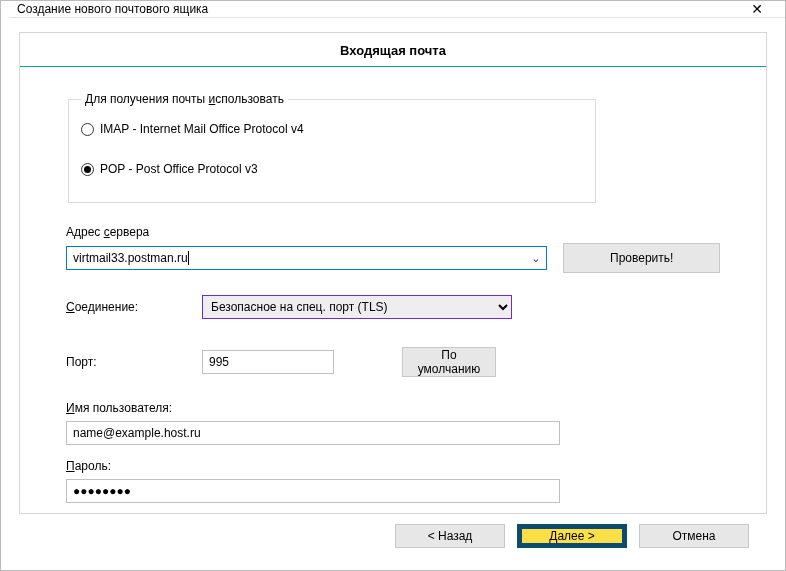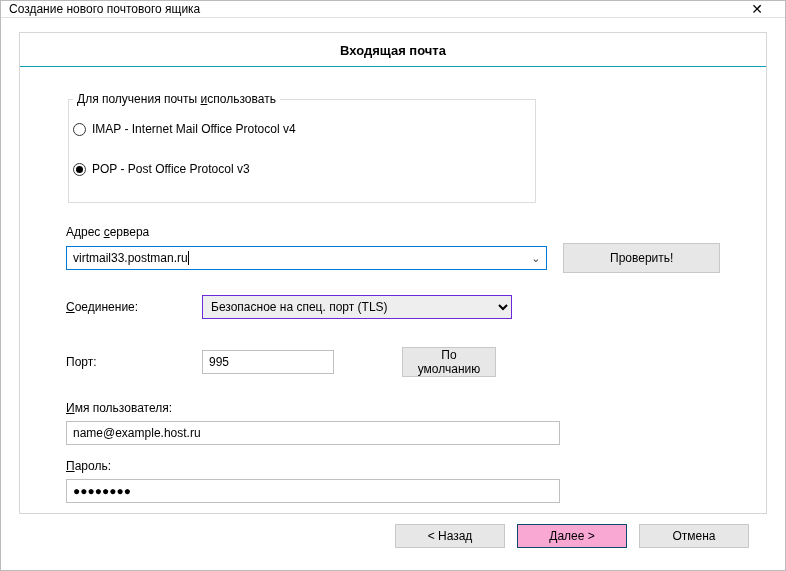--- a/index.html
+++ b/index.html
@@ -5,29 +5,29 @@
   * { box-sizing: border-box; }
   body {
     margin: 0;
     padding: 0;
     font-family: "Segoe UI", Tahoma, sans-serif;
     font-size: 12px;
     background: #fff;
     color: #000;
   }
   .window { width: 786px; height: 571px; border: 1px solid #bbb; background: #fff; display: flex; flex-direction: column; }
-  .titlebar { height: 28px; display: flex; align-items: center; justify-content: space-between; padding: 0 8px 0 8px; background: #fff; border-bottom: 1px solid #e0e0e0; }
+  .titlebar { height: 28px; display: flex; align-items: center; justify-content: space-between; padding: 0 8px 0 8px; background: #fff; border-bottom: 1px solid #e0e0e0; margin-left: 8px; }
   .titlebar-text { font-size: 12px; }
   .close-btn { width: 40px; height: 100%; display: flex; align-items: center; justify-content: center; cursor: pointer; font-size: 14px; }
   .content { flex: 1; padding: 14px 18px 10px 18px; display: flex; flex-direction: column; }
   .panel { flex: 1; border: 1px solid #d6d6d6; padding: 0 0 10px 0; }
   .panel-title { text-align: center; font-weight: 600; font-size: 13px; padding: 10px 0 8px 0; }
   .panel-title-underline { height: 1px; background: #0e9fb5; margin: 0 0 0 0; }
   .inner { padding: 0 46px 0 46px; }
-  .fieldset { border: 1px solid #dcdcdc; margin-top: 32px; margin-bottom: 8px; padding: 12px 12px 18px 4px; width: 468px; }
+  .fieldset { border: 1px solid #dcdcdc; margin-top: 32px; margin-bottom: 8px; padding: 12px 12px 18px 12px; width: 528px; }
   .legend { position: relative; top: -20px; background: #fff; padding: 0 4px; display: inline-block; }
   .radio-row { display: flex; align-items: center; gap: 6px; padding: 4px 0 8px 0; }
   .radio-row + .radio-row { margin-top: 14px; }
   .radio { width: 13px; height: 13px; border-radius: 50%; border: 1px solid #333; position: relative; display:inline-block; }
   .radio.selected::after { content:""; position:absolute; width:7px; height:7px; border-radius:50%; background:#000; top:2px; left:2px; }
   .row { display: flex; align-items: center; margin-top: 10px; }
   .label { width: 136px; }
   .under { text-decoration: underline; }
   .server-row { display: flex; align-items: center; gap: 16px; margin-top: 4px; }
   .combo { height: 24px; border: 1px solid #0078d7; background: #fff; display: flex; align-items: center; padding: 0 6px; position: relative; }
@@ -37,21 +37,21 @@
   .sel.conn { width: 310px; }
   input.txt { height: 24px; border: 1px solid #c0c0c0; font-size: 12px; padding: 2px 6px; background: #fff; font-family: inherit; }
   .txt.port { width: 132px; }
   .txt.full { width: 494px; }
   .btn { height: 30px; border: 1px solid #c8c8c8; background: #e7e7e7; font-size: 12px; padding: 0 12px; cursor: pointer; display: inline-flex; align-items: center; justify-content: center; }
   .btn.verify { width: 160px; }
   .btn.default { width: 94px; margin-left: 68px; }
   .caret { display:inline-block; width:1px; height:14px; background:#000; vertical-align:middle; margin-left:0; }
   .footer { display:flex; justify-content:flex-end; gap:12px; padding: 10px 18px 12px 0; }
   .footer .btn { width: 110px; height: 24px; }
-  .footer .btn.primary { border: 1px solid #0c4a6e; background: #f9a8d4; }
+  .footer .btn.primary { border: 5px solid #0c4a6e; background: #fde047; }
   .hdr-label { margin-top: 22px; }
   .sep { height: 6px; }
   .section-gap { height: 24px; }
 </style>
 </head>
 <body>
 
 <div class="window">
   <div class="titlebar">
     <span class="titlebar-text">Создание нового почтового ящика</span>

